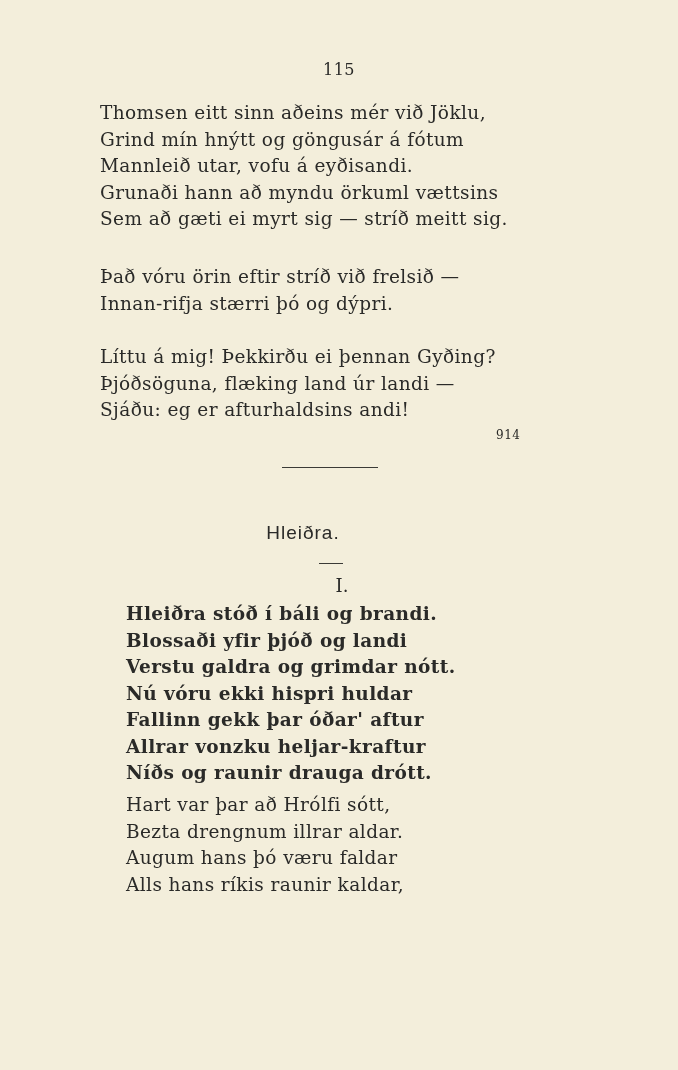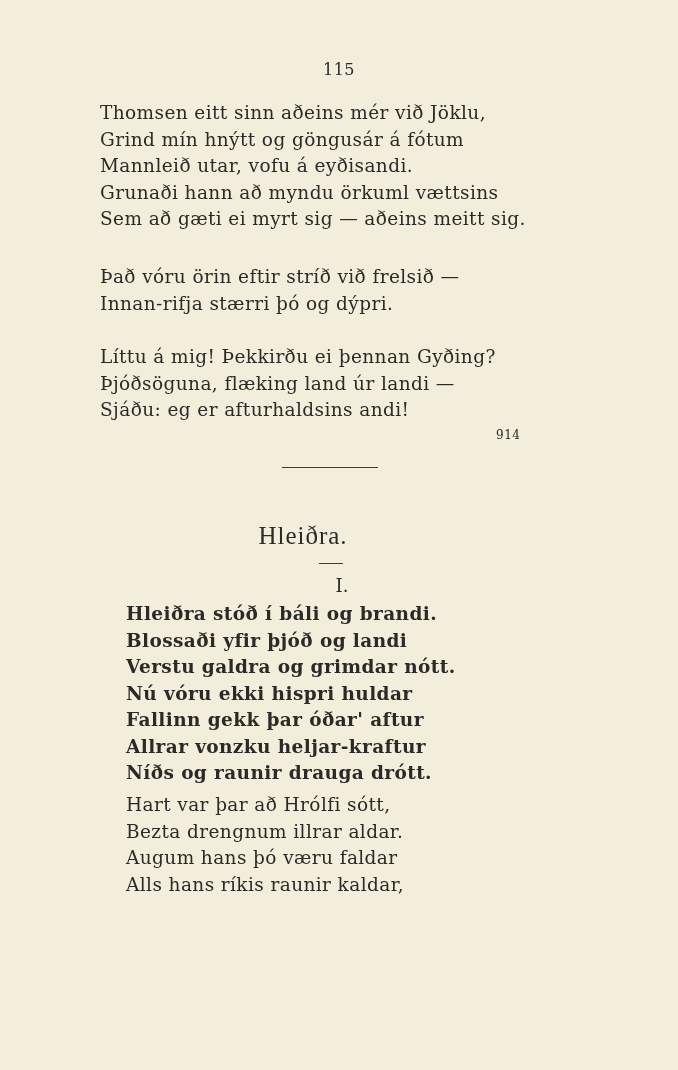--- a/index.html
+++ b/index.html
@@ -48,22 +48,22 @@
       width: 96px;
       height: 1px;
       background: #3a3a36;
     }
     .section-title {
       position: absolute;
       top: 522px;
       left: 0;
       width: 606px;
       text-align: center;
-      font-family: Liberation Serif, serif;
-      font-size: 25px;
+      font-family: Liberation Sans, sans-serif;
+      font-size: 19px;
       letter-spacing: 1px;
     }
     .rule-short {
       position: absolute;
       top: 563px;
       left: 319px;
       width: 24px;
       height: 1px;
       background: #3a3a36;
     }
@@ -86,21 +86,21 @@
 </head>
 <body>
 
 <div class="page-number">115</div>
 
 <div id="stanza-1" class="stanza">
   <div class="line">Thomsen eitt sinn aðeins mér við Jöklu,</div>
   <div class="line">Grind mín hnýtt og göngusár á fótum</div>
   <div class="line">Mannleið utar, vofu á eyðisandi.</div>
   <div class="line">Grunaði hann að myndu örkuml vættsins</div>
-  <div class="line">Sem að gæti ei myrt sig — aðeins meitt sig.</div>
+  <div class="line">Sem að gæti ei myrt sig — stríð meitt sig.</div>
 </div>
 
 <div id="stanza-2" class="stanza">
   <div class="line">Það vóru örin eftir stríð við frelsið —</div>
   <div class="line">Innan-rifja stærri þó og dýpri.</div>
 </div>
 
 <div id="stanza-3" class="stanza">
   <div class="line">Líttu á mig!  Þekkirðu ei þennan Gyðing?</div>
   <div class="line">Þjóðsöguna, flæking land úr landi —</div>

